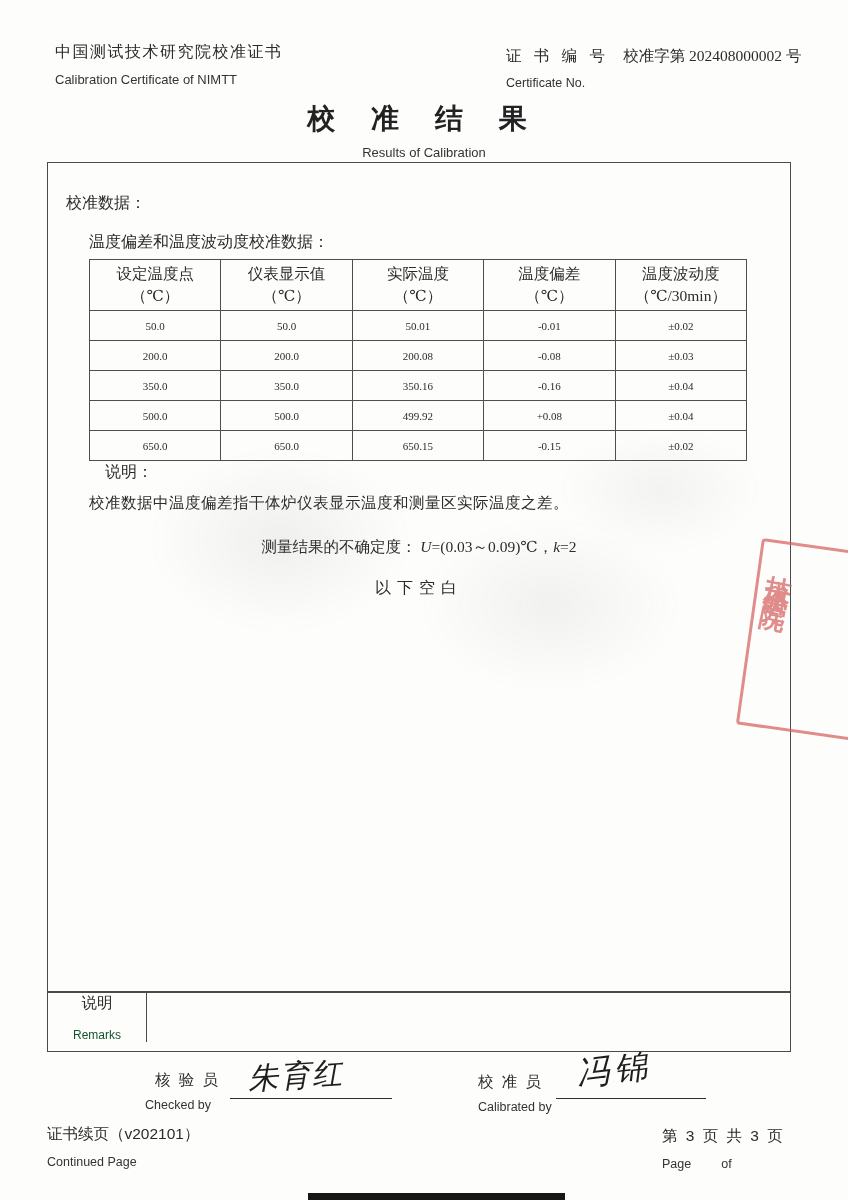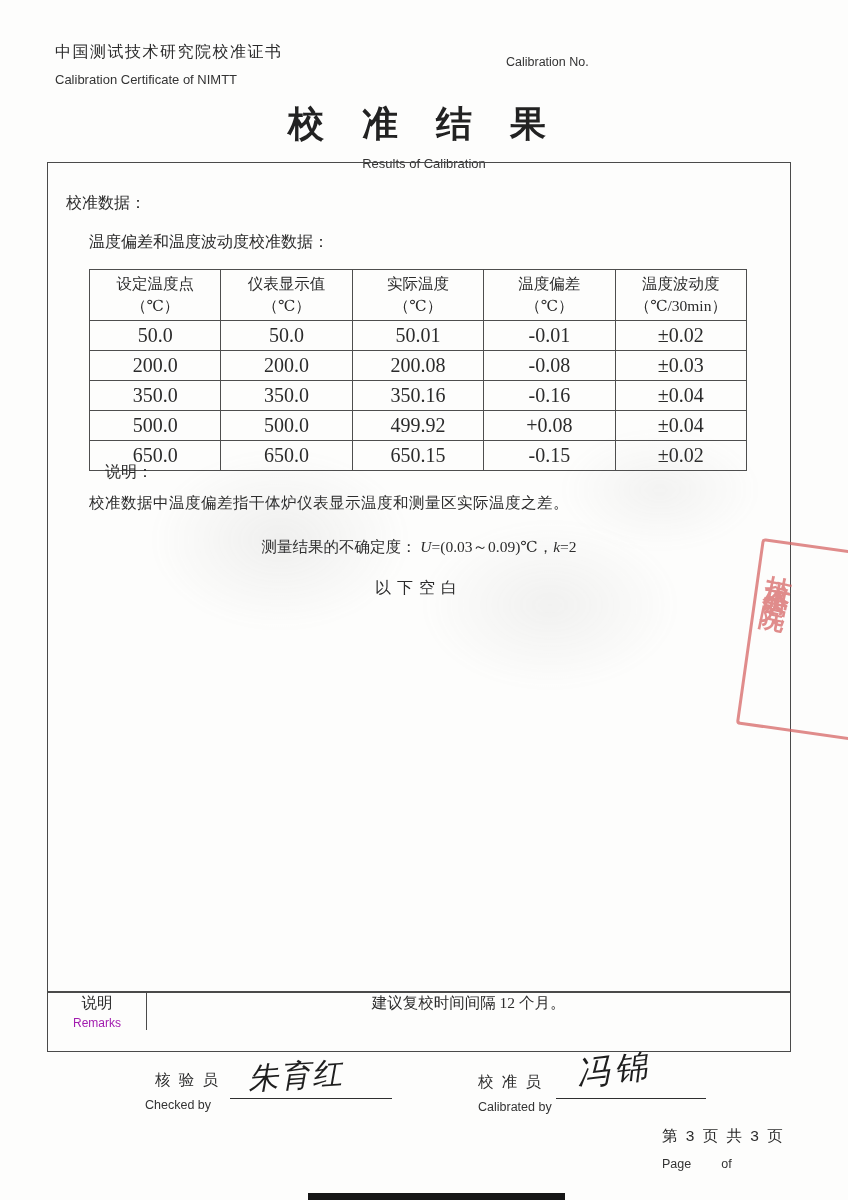--- a/index.html
+++ b/index.html
@@ -14,41 +14,41 @@
   .hdr-left{position:absolute;left:55px;top:42px;}
   .hdr-left .cn{font-size:16px;letter-spacing:1.5px;}
   .hdr-left .en{font-size:13px;margin-top:9px;color:#333;}
   .hdr-right{position:absolute;left:506px;top:46px;}
   .hdr-right .cn{font-size:15.5px;}
   .hdr-right .lbl{letter-spacing:4px;margin-right:10px;}
   .hdr-right .en{font-size:12.5px;margin-top:9px;color:#333;}
 
   
   .title-block{position:absolute;left:0;top:100px;width:100%;text-align:center;}
-  .title-cn{font-size:36px;font-weight:600;letter-spacing:14px;color:#222;}
+  .title-cn{font-size:28px;font-weight:600;letter-spacing:14px;color:#222;}
   .title-en{font-size:13px;margin-top:7px;color:#333;}
 
   
   .main-box{
     position:absolute;left:47px;top:162px;width:742px;height:828px;
     border:1.6px solid #4a4a4a;background:transparent;
   }
   .lbl-data{position:absolute;left:18px;top:30px;font-size:16px;}
   .lbl-caption{position:absolute;left:41px;top:69px;font-size:16px;}
 
   table.cal{
-    position:absolute;left:41px;top:106px;width:658px;
+    position:absolute;left:41px;top:96px;width:658px;
     border-collapse:collapse;table-layout:fixed;
   }
   table.cal th,table.cal td{
     border:1.4px solid #4e4e4e;text-align:center;vertical-align:middle;
     font-weight:normal;color:#2b2b2b;
   }
   table.cal th{height:48px;font-size:15.5px;line-height:1.45;}
-  table.cal td{height:27px;font-size:20px;}
+  table.cal td{height:27px;font-size:11px;}
 
   .lbl-notes{position:absolute;left:57px;top:299px;font-size:16px;}
   .note-text{position:absolute;left:41px;top:330px;font-size:15.5px;letter-spacing:0.5px;}
   .uncertainty{position:absolute;left:0;top:374px;width:100%;text-align:center;font-size:15.5px;}
   .uncertainty .it{font-style:italic;}
   .blank-label{position:absolute;left:0;top:415px;width:100%;text-align:center;font-size:16px;letter-spacing:6px;}
 
   
   .stamp-rect{
     position:absolute;left:762px;top:538px;width:250px;height:182px;
@@ -65,21 +65,21 @@
   
   .remarks-box{
     position:absolute;left:47px;top:992px;width:742px;height:58px;
     border:1.6px solid #4a4a4a;display:flex;align-items:flex-start;
   }
   .remarks-label{
     width:98px;border-right:1.4px solid #4a4a4a;
     display:flex;flex-direction:column;align-items:center;justify-content:center;
   }
   .remarks-label .cn{font-size:15.5px;}
-  .remarks-label .en{font-size:12px;margin-top:2px;color:#a21caf;}
+  .remarks-label .en{font-size:12px;margin-top:14px;color:#14532d;}
   .remarks-body{flex:1;display:flex;align-items:center;justify-content:center;font-size:15.5px;}
 
   
   .sig-label-cn{position:absolute;font-size:15.5px;letter-spacing:2px;}
   .sig-label-en{position:absolute;font-size:12.5px;color:#333;}
   .sig-line{position:absolute;border-bottom:1.6px solid #2f2f2f;}
   .sig-name{
     position:absolute;font-family:"DejaVu Serif",serif;font-style:italic;
     color:#1e1e1e;white-space:nowrap;
   }
@@ -106,21 +106,25 @@
 </head>
 <body>
 
 <div class="page">
 
   <div class="hdr-left">
     <div class="cn">中国测试技术研究院校准证书</div>
     <div class="en">Calibration Certificate of NIMTT</div>
   </div>
   <div class="hdr-right">
-    <div class="en">Calibration No.</div>
+    <div class="cn">
+      <span class="lbl">证 书 编 号</span>
+      <span class="song">校准字第 202408000002 号</span>
+    </div>
+    <div class="en">Certificate No.</div>
   </div>
 
   <div class="title-block">
     <div class="title-cn">校 准 结 果</div>
     <div class="title-en">Results of Calibration</div>
   </div>
 
   <div class="main-box">
     <div class="lbl-data song">校准数据：</div>
     <div class="lbl-caption song">温度偏差和温度波动度校准数据：</div>
@@ -201,33 +205,36 @@
 
   <div class="stamp-rect">
     <div class="stamp-text">技术研究院</div>
   </div>
 
   <div class="remarks-box">
     <div class="remarks-label">
       <div class="cn">说明</div>
       <div class="en">Remarks</div>
     </div>
-    <div class="remarks-body song">建议复校时间间隔 12 个月。</div>
   </div>
 
   <div class="sig-label-cn" style="left:155px;top:1070px;text-align:right;">核 验 员</div>
   <div class="sig-label-en" style="left:145px;top:1098px;">Checked by</div>
   <div class="sig-line" style="left:230px;top:1068px;width:162px;height:30px;"></div>
   <div class="sig-name checked">朱育红</div>
 
   <div class="sig-label-cn" style="left:478px;top:1072px;">校 准 员</div>
   <div class="sig-label-en" style="left:478px;top:1100px;">Calibrated by</div>
   <div class="sig-line" style="left:556px;top:1068px;width:150px;height:30px;"></div>
   <div class="sig-name calibrated">冯锦</div>
 
+  <div class="ftr-left">
+    <div class="cn">证书续页（v202101）</div>
+    <div class="en">Continued Page</div>
+  </div>
   <div class="ftr-right">
     <div class="cn">第 3 页 共 3 页</div>
     <div class="en">
       <span>Page</span><span class="of">of</span>
     </div>
   </div>
 
   <div class="bottom-bar"></div>
 
   <div class="smudge sm1"></div>

